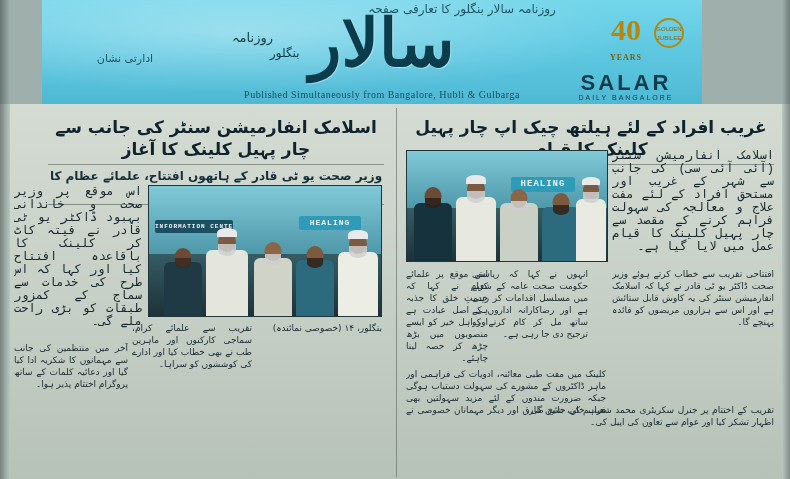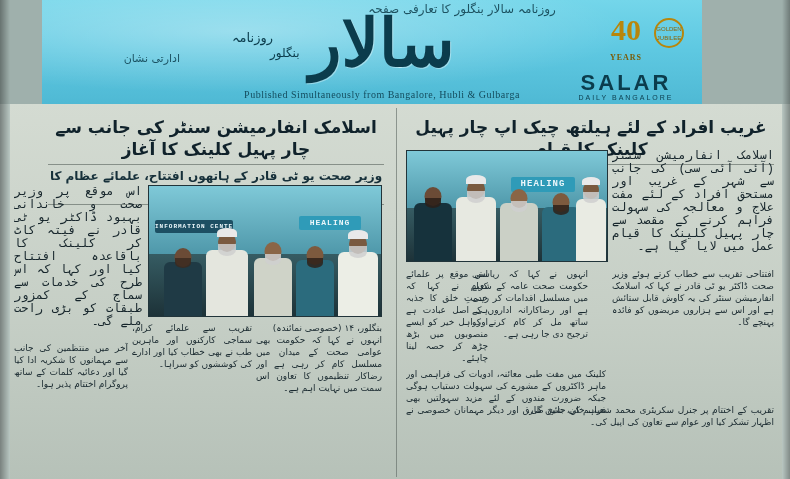--- a/index.html
+++ b/index.html
@@ -45,21 +45,21 @@
     font-family:"DejaVu Sans", sans-serif;font-size:12px;color:#0b3c4c;direction:rtl;
   }
   .mast-strap{
     position:absolute;bottom:4px;left:120px;width:440px;text-align:center;
     font-family:"Liberation Serif", serif;font-size:10px;color:#0b3c4c;
     letter-spacing:.5px;opacity:.9;
   }
   .mast-left-mark{
     position:absolute;left:28px;top:52px;width:110px;height:36px;
     font-family:"DejaVu Sans", sans-serif;font-size:11px;color:#0b3c4c;
-    direction:rtl;text-align:right;line-height:13px;opacity:.85;
+    direction:rtl;text-align:center;line-height:13px;opacity:.85;
   }
   .logo-wrap{
     position:absolute;right:16px;top:16px;width:120px;height:78px;text-align:center;
   }
   .logo-50{
     font-family:"Liberation Serif", serif;font-size:30px;font-weight:bold;
     color:#b8860b;line-height:28px;
   }
   .logo-50 .yrs{font-size:8px;display:block;color:#7a5c07;letter-spacing:1px;}
   .logo-salar{
@@ -231,21 +231,20 @@
     </div>
   </div>
 
 
   <div class="textblock" style="left:14px;top:186px;width:128px;height:150px;">
     <div class="urdu-run">اس موقع پر وزیر صحت و خاندانی بہبود ڈاکٹر یو ٹی قادر نے فیتہ کاٹ کر کلینک کا باقاعدہ افتتاح کیا اور کہا کہ اس طرح کی خدمات سے سماج کے کمزور طبقات کو بڑی راحت ملے گی۔</div>
   </div>
 
   <div class="textblock" style="left:256px;top:322px;width:126px;height:150px;">
     <div class="tiny-rtl">بنگلور، ۱۴ (خصوصی نمائندہ)</div>
-    <div class="tiny-rtl">انہوں نے کہا کہ حکومت بھی عوامی صحت کے میدان میں مسلسل کام کر رہی ہے اور رضاکار تنظیموں کا تعاون اس سمت میں نہایت اہم ہے۔</div>
   </div>
 
   <div class="textblock" style="left:132px;top:322px;width:120px;height:150px;">
     <div class="tiny-rtl">تقریب سے علمائے کرام، سماجی کارکنوں اور ماہرین طب نے بھی خطاب کیا اور ادارے کی کوششوں کو سراہا۔</div>
   </div>
 
   <div class="textblock" style="left:14px;top:342px;width:114px;height:130px;">
     <div class="tiny-rtl">آخر میں منتظمین کی جانب سے مہمانوں کا شکریہ ادا کیا گیا اور دعائیہ کلمات کے ساتھ پروگرام اختتام پذیر ہوا۔</div>
   </div>
 

